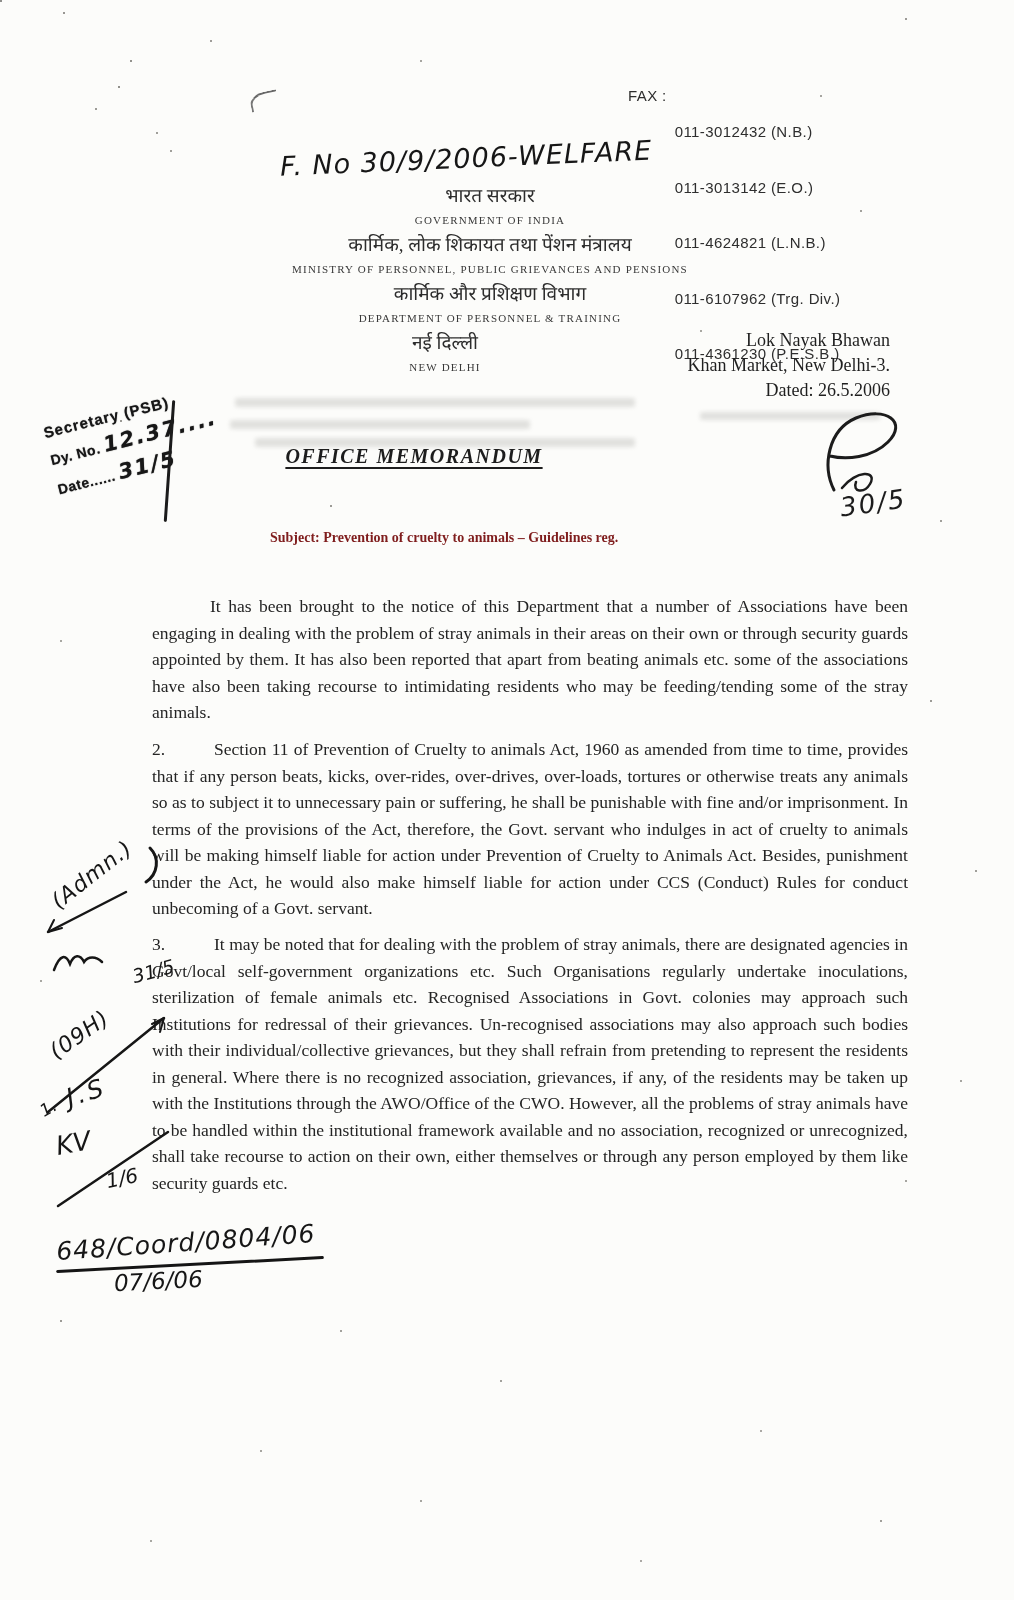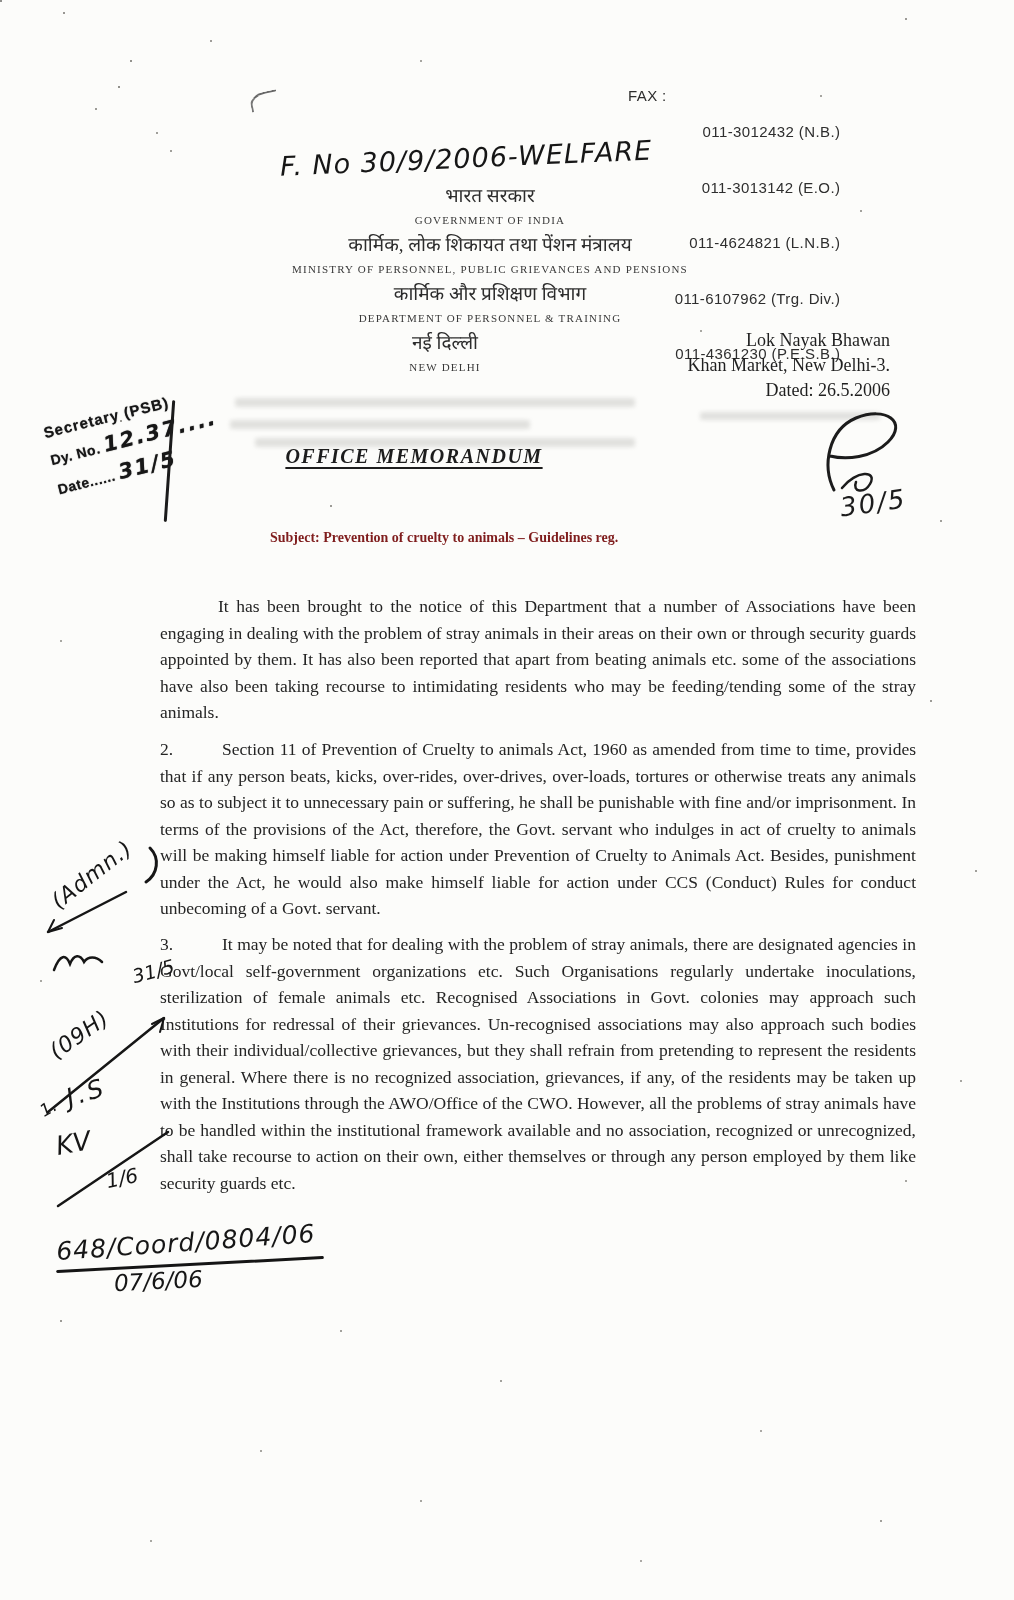--- a/index.html
+++ b/index.html
@@ -10,21 +10,21 @@
     background:#fcfcfa;
     overflow:hidden;
     font-family:"Liberation Serif", serif;
     color:#262626;
   }
   
   .fax-block{
     position:absolute;top:86px;left:628px;
     font-family:"Liberation Sans", sans-serif;
     font-size:15px;line-height:19.5px;color:#2e2e2e;
-    display:flex;gap:8px;letter-spacing:.4px;text-align:right;
+    display:flex;gap:8px;letter-spacing:.4px;
   }
   .fax-label{white-space:nowrap;}
   .fax-lines div{white-space:nowrap;margin-top:36px;}
   .fileno{
     position:absolute;top:142px;left:280px;width:400px;
     font-family:"DejaVu Sans", sans-serif;
     font-style:italic;font-size:27px;color:#1e1e1e;
     transform:rotate(-2.5deg);letter-spacing:1px;white-space:nowrap;
   }
   .org{
@@ -74,21 +74,21 @@
   .sig-date{
     font-family:"DejaVu Sans", sans-serif;font-style:italic;
     font-size:26px;letter-spacing:2px;margin:-14px 0 0 28px;
     transform:rotate(-8deg);display:inline-block;
   }
   
   .subject{
     position:absolute;top:530px;left:270px;width:560px;
     font-size:14px;font-weight:bold;color:#7f1d1d;
   }
-  .body-text{position:absolute;left:160px;width:756px;font-size:17.5px;line-height:26.5px;text-align:justify;color:#242424;}
+  .body-text{position:absolute;left:152px;width:756px;font-size:17.5px;line-height:26.5px;text-align:justify;color:#242424;}
   .p1{top:593px;}
   .p1 .lead{display:inline-block;width:58px;}
   .p2{top:736px;}
   .p3{top:931px;}
   .pnum{display:inline-block;width:62px;}
   
   .hand{
     font-family:"DejaVu Sans", sans-serif;font-style:italic;
     color:#161616;
   }

